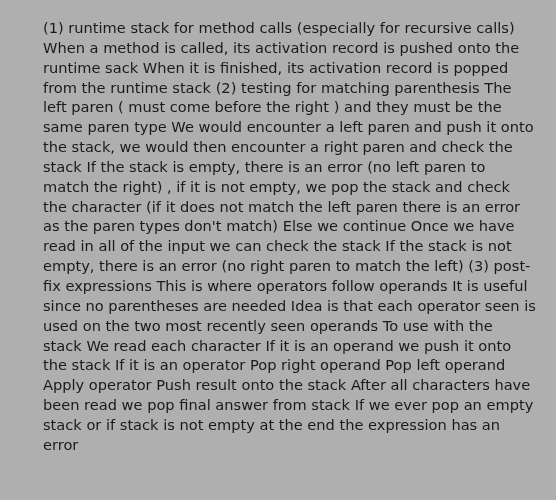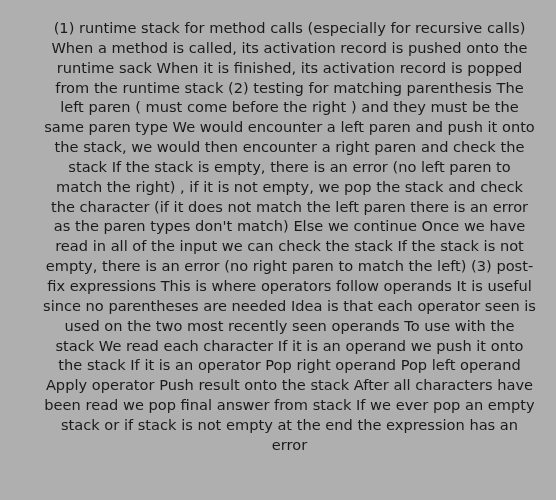--- a/index.html
+++ b/index.html
@@ -12,21 +12,21 @@
   body {
     background: #afafaf;
     font-family: "DejaVu Sans", "Verdana", sans-serif;
     font-size: 14.6px;
     line-height: 1.36;
     color: #1a1a1a;
     box-sizing: border-box;
     padding: 18px 20px 18px 20px;
   }
   .content {
-    text-align: center;
+    text-align: left;
     word-wrap: break-word;
     margin-left: 23px;
   }
 </style>
 </head>
 <body>
 
 <div class="content">(1) runtime stack for method calls (especially for recursive calls) When a method is called, its activation record is pushed onto the runtime sack When it is finished, its activation record is popped from the runtime stack (2) testing for matching parenthesis The left paren ( must come before the right ) and they must be the same paren type We would encounter a left paren and push it onto the stack, we would then encounter a right paren and check the stack If the stack is empty, there is an error (no left paren to match the right) , if it is not empty, we pop the stack and check the character (if it does not match the left paren there is an error as the paren types don't match) Else we continue Once we have read in all of the input we can check the stack If the stack is not empty, there is an error (no right paren to match the left) (3) post-fix expressions This is where operators follow operands It is useful since no parentheses are needed Idea is that each operator seen is used on the two most recently seen operands To use with the stack We read each character If it is an operand we push it onto the stack If it is an operator Pop right operand Pop left operand Apply operator Push result onto the stack After all characters have been read we pop final answer from stack If we ever pop an empty stack or if stack is not empty at the end the expression has an error</div>
 
 </body></html>

